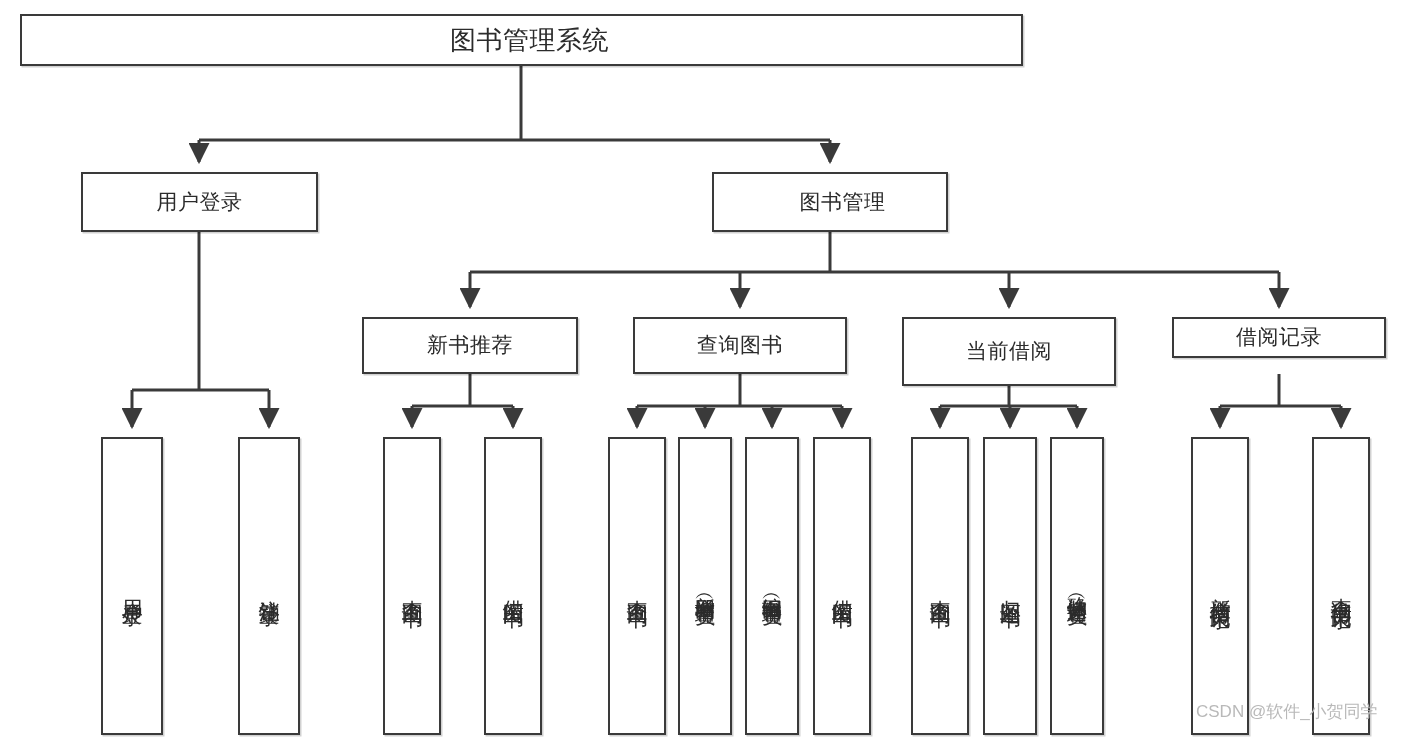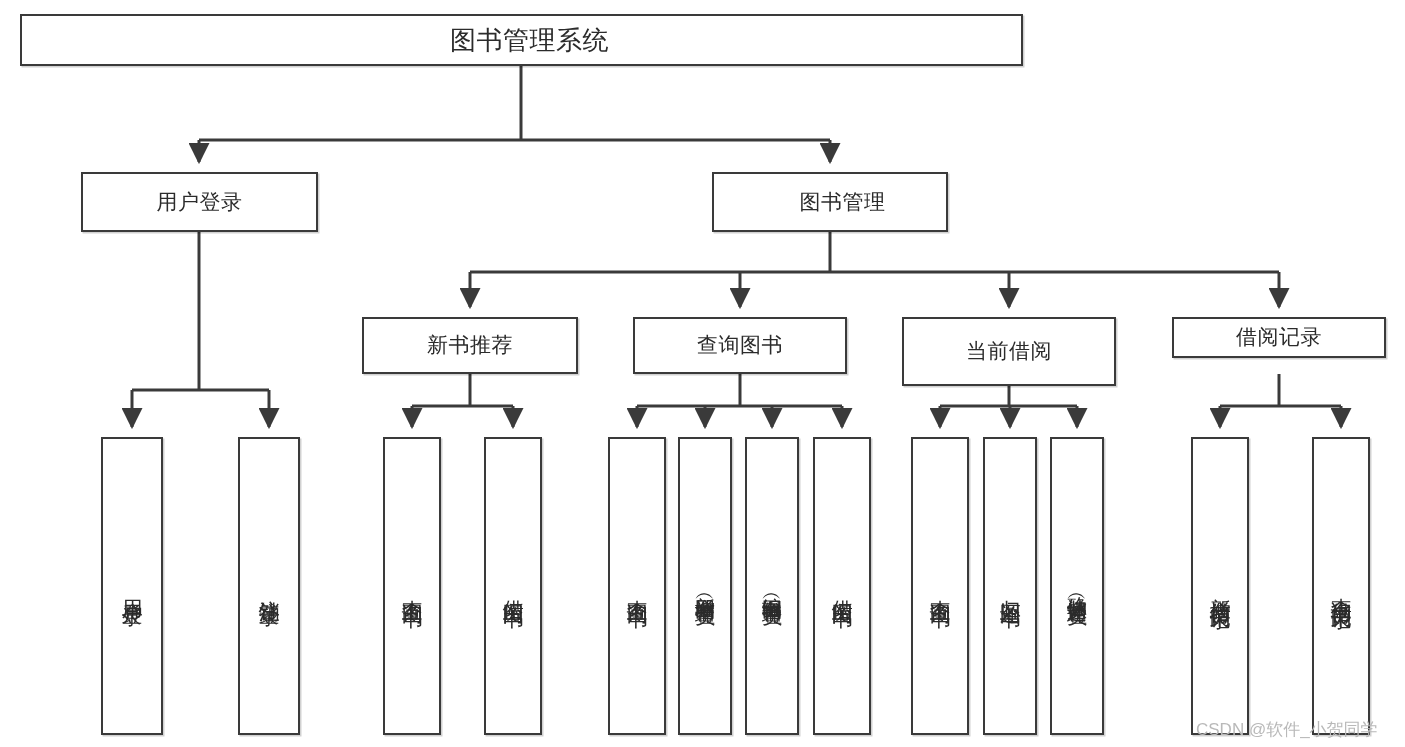--- a/index.html
+++ b/index.html
@@ -67,21 +67,21 @@
     letter-spacing: 2.5px;
     color: #2b2b2b;
     line-height: 1.35;
     text-align: center;
     white-space: nowrap;
   }
   .v-label.tight { letter-spacing: 1.5px; font-size: 20px; }
   #watermark {
     position: absolute;
     left: 1196px;
-    top: 718px;
+    top: 700px;
     font-size: 17px;
     color: #b9b9b9;
     white-space: nowrap;
     font-family: "Liberation Sans", "DejaVu Sans", sans-serif;
     pointer-events: none;
   }
 </style>
 </head>
 <body>
 

